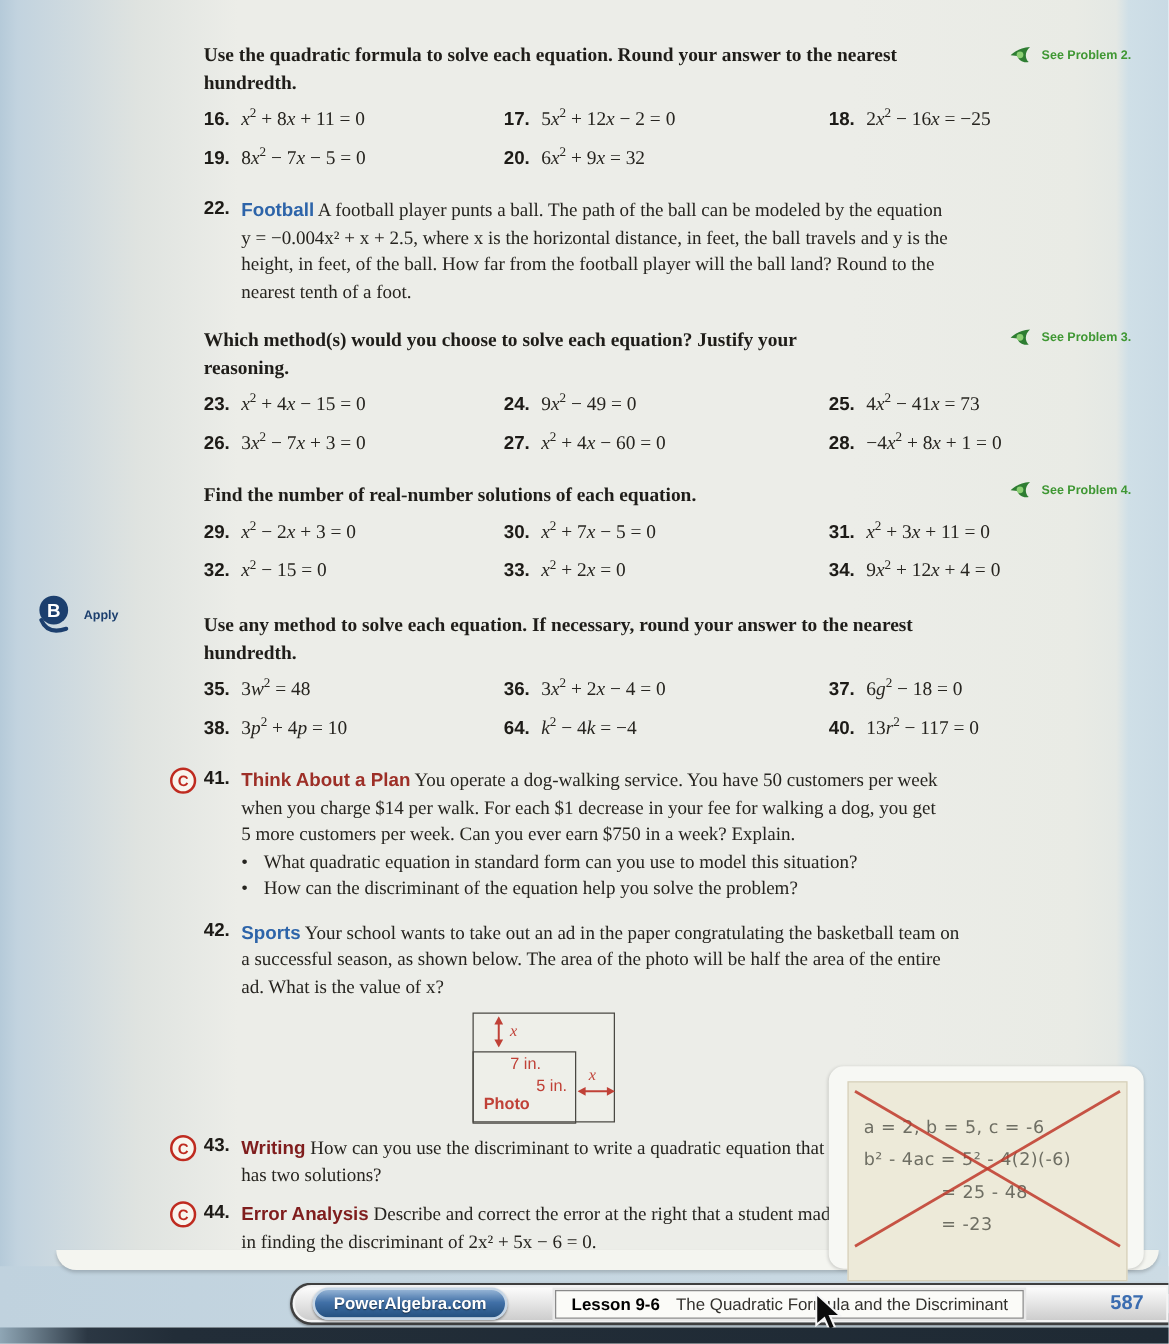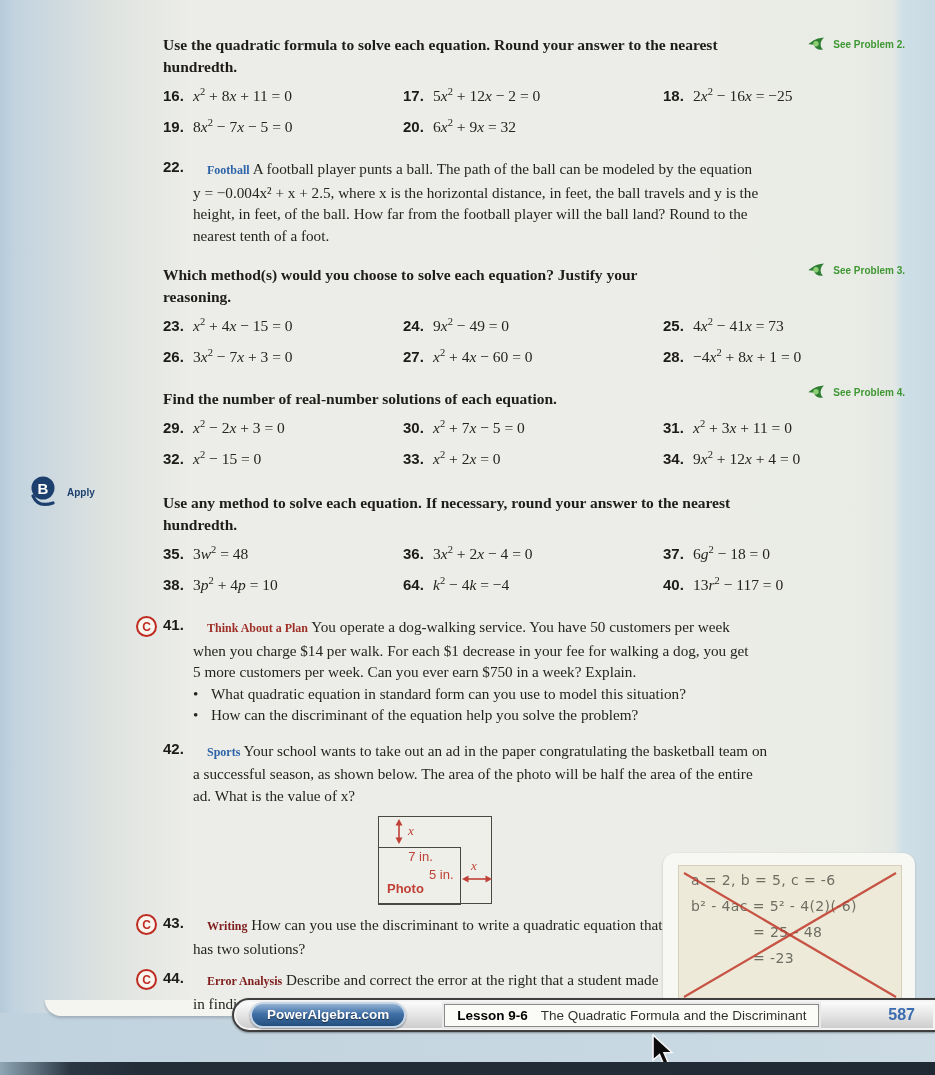--- a/index.html
+++ b/index.html
@@ -25,21 +25,21 @@
   .exgrid { display:grid; grid-template-columns:240px 260px 1fr; row-gap:7px; margin-top:9px; }
   .ex { display:flex; align-items:baseline; height:24px; }
   .pnum { font-family:"Liberation Sans", sans-serif; font-weight:bold; font-size:15px; color:#1d1b17;
           width:30px; flex:none; }
   .eq { font-size:15.5px; white-space:nowrap; }
   .eq i { font-style:italic; }
   .eq sup { font-size:10.5px; vertical-align:super; line-height:0; }
 
   .wp { display:flex; }
   .wp .wptext { font-size:15.2px; line-height:21.5px; }
-  .tag { font-family:Liberation Serif, serif; font-weight:bold; font-size:12px;margin-left:14px; }
+  .tag { font-family:Liberation Sans, sans-serif; font-weight:bold; font-size:15px; }
   .tag-blue { color:#2d64a9; }
   .tag-maroon { color:#9d2f27; }
   .tag-red { color:#7f1d1d; }
   .bullet { display:flex; }
   .bullet .dot { width:18px; flex:none; text-align:left; }
 
   .gc-row { position:relative; }
   .gc-icon { position:absolute; left:-27px; top:0; width:21px; height:21px; border:2.5px solid #bf2b20;
              border-radius:50%; background:#f8f5ee; color:#bf2b20; font-family:"Liberation Sans", sans-serif;
              font-weight:bold; font-size:12px; display:flex; align-items:center; justify-content:center; }
@@ -51,27 +51,27 @@
   #ad-diagram { position:relative; width:114px; height:88px; border:1.5px solid #4a4843;
                 margin:10px 0 4px 215px; background:#eeefe9; }
   #ad-photo { position:absolute; left:-1.5px; bottom:-1.5px; width:83px; height:58px; border:1.5px solid #4a4843; }
   .dg-label { position:absolute; color:#c04137; font-family:"Liberation Sans", sans-serif; font-size:13px; line-height:13px; }
   .dg-x { position:absolute; color:#c04137; font-style:italic; font-family:"Liberation Serif", serif; font-size:13px; line-height:13px; }
 
   
   #note-card { position:absolute; left:663px; top:853px; width:252px; height:162px; background:#f7f8f4;
                border-radius:12px; box-shadow:0 1px 3px rgba(0,0,0,.18); }
   #error-note { position:absolute; left:678px; top:865px; width:224px; height:160px; background:#edead9;
-                border:1px solid #d6d0ba; padding:1px 0 0 12px; font-family:"DejaVu Sans", sans-serif;
+                border:1px solid #d6d0ba; padding:23px 0 0 12px; font-family:"DejaVu Sans", sans-serif;
                 font-size:14px; line-height:26px; color:#6e6e63; letter-spacing:.4px; }
   #error-note .indent { margin-left:62px; }
   #error-x { position:absolute; left:678px; top:865px; }
 
   
-  #footer-bar { position:absolute; left:232px; right:0; top:998px; height:34px;
+  #footer-bar { position:absolute; left:232px; right:0; top:1026px; height:34px;
     border:2px solid #3f3f3f; border-right:none; border-radius:17px 0 0 17px;
     background:linear-gradient(180deg,#ffffff,#e2e2e2 55%,#c9c9c9);
     box-shadow:inset 0 0 0 2px #f4f4f4, 0 1px 2px rgba(0,0,0,.35);
     display:flex; align-items:center; font-family:"Liberation Sans", sans-serif; }
   #pa-btn { margin-left:16px; padding:3px 15px 4px; border-radius:13px; cursor:pointer;
     background:linear-gradient(180deg,#93b2d4 0%,#4170a7 45%,#24507f 100%);
     border:2px solid #c6d6e6; color:#fff; font-weight:bold; font-size:13.5px;
     text-shadow:0 1px 1px rgba(0,0,0,.55); box-shadow:0 1px 2px rgba(0,0,0,.45); }
   #lesson-box { margin-left:38px; height:23px; padding:0 12px; background:#fbfbf8; border:1.5px solid #8a8a8a;
     box-shadow:0 0 0 2px #e9e9e9; display:flex; align-items:center; gap:13px; font-size:13.5px; }

